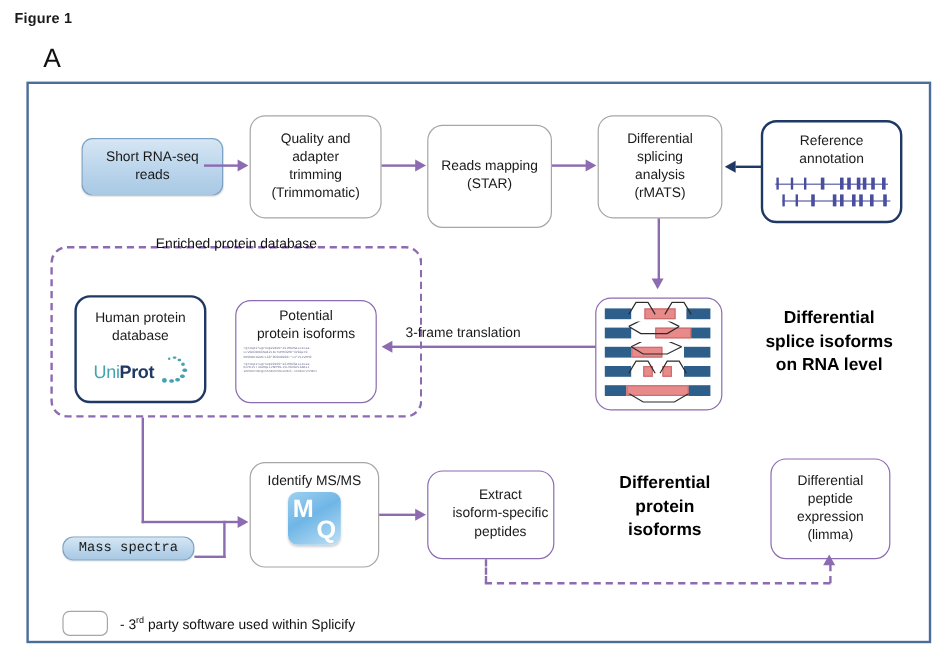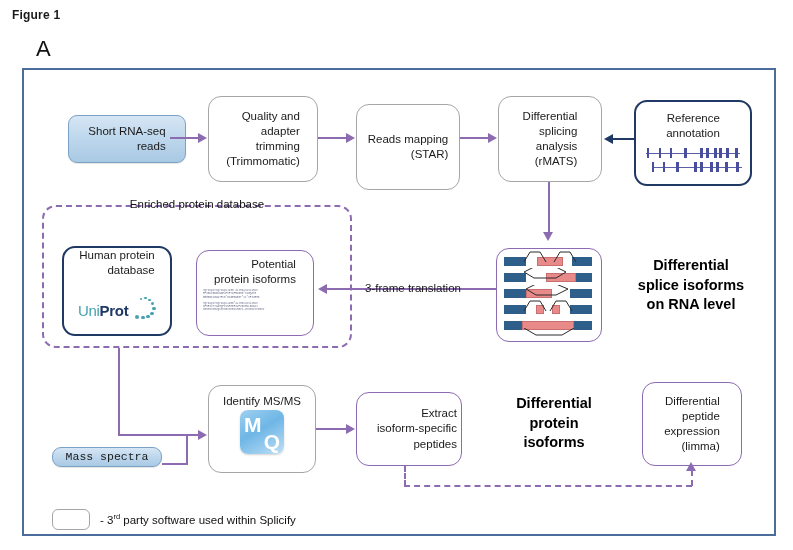--- a/index.html
+++ b/index.html
@@ -17,21 +17,21 @@
     font-size:22px;font-weight:normal;color:#111;
   }
   
   .outer-frame{
     position:absolute;left:22px;top:68px;width:754px;height:468px;
     border:2px solid #4a6d9c;background:#fff;box-sizing:border-box;
   }
   
   .node{
     position:absolute;box-sizing:border-box;display:flex;
-    align-items:center;justify-content:center;text-align:right;
+    align-items:center;justify-content:center;text-align:center;
     font-size:11.5px;line-height:1.32;
   }
   .node .lbl{display:block;padding:0 4px;}
   
   .box-grey{
     border:1.4px solid #a6a6a6;border-radius:13px;background:#fff;
   }
   
   .box-purple{
     border:1.8px solid #8c6bb1;border-radius:13px;background:#fff;
@@ -210,21 +210,21 @@
   <i style="left:84px;width:3px;"></i>
 </div>
 
 <div class="ln ln-v" style="left:548px;top:182px;height:52px;"></div>
 <div class="arrow arrow-d" style="left:543px;top:232px;"></div>
 
 <div class="enriched-zone"></div>
 <div class="enriched-title">Enriched protein database</div>
 
 <div class="node box-navy" style="left:62px;top:246px;width:110px;height:90px;align-items:flex-start;">
-  <span class="lbl" style="">
+  <span class="lbl" style="padding-top:10px;">
     <span>Human protein</span><br>
     <span>database</span>
   </span>
 </div>
 
 <div class="uniprot" style="left:78px;top:297px;">
   <span class="uni">Uni</span>
   <span class="prot">Prot</span>
   <span class="dots">
     <i style="left:11px;top:1px;width:2px;height:2px;"></i>
@@ -249,21 +249,21 @@
   <p><span>&gt;group1&gt;sgroup22400*42JM02%1sc15se</span><br>
      <span>FFVGKC0B0CNAE2FKFYDPRCGM0*CVGQZT0</span><br>
      <span>0R0B0K1GANTFC0*8C0E0N00T*I1*VFIVRM0</span></p>
   <p><span>&gt;group1&gt;sgroup22400*42JM02%1sc15se</span><br>
      <span>KFMEIVTTAAMQFIVNPMBFIVFVGVGVLGNAII</span><br>
      <span>smnmvnvmvgvnnnmvnnmvsnmvt-vnnmvcvnnmnv</span></p>
 </div>
 
 <div class="ln ln-h" style="left:322px;top:288px;width:176px;"></div>
 <div class="arrow" style="left:318px;top:283.5px;border-top:5.5px solid transparent;border-bottom:5.5px solid transparent;border-right:9px solid #8c6bb1;"></div>
-<div style="position:absolute;left:338px;top:272px;width:150px;text-align:center;font-size:11.5px;margin-top:10px;">3-frame translation</div>
+<div style="position:absolute;left:338px;top:272px;width:150px;font-size:11.5px;">3-frame translation</div>
 
 <div class="box-purple" style="position:absolute;left:496px;top:248px;width:104px;height:92px;"></div>
 <div class="splice" style="left:504px;top:256px;width:88px;height:76px;">
   <div class="sp-row" style="top:1px;">
     <span class="ex" style="left:0;width:22px;"></span>
     <span class="alt" style="left:33px;width:26px;"></span>
     <span class="ex" style="left:68px;width:20px;"></span>
     <svg style="position:absolute;left:18px;top:-6px;" width="56" height="12">
       <polyline points="2,11 8,1 18,1 24,11" fill="none" stroke="#2b2b2b" stroke-width="1"></polyline>
       <polyline points="32,11 38,1 48,1 54,11" fill="none" stroke="#2b2b2b" stroke-width="1"></polyline>

